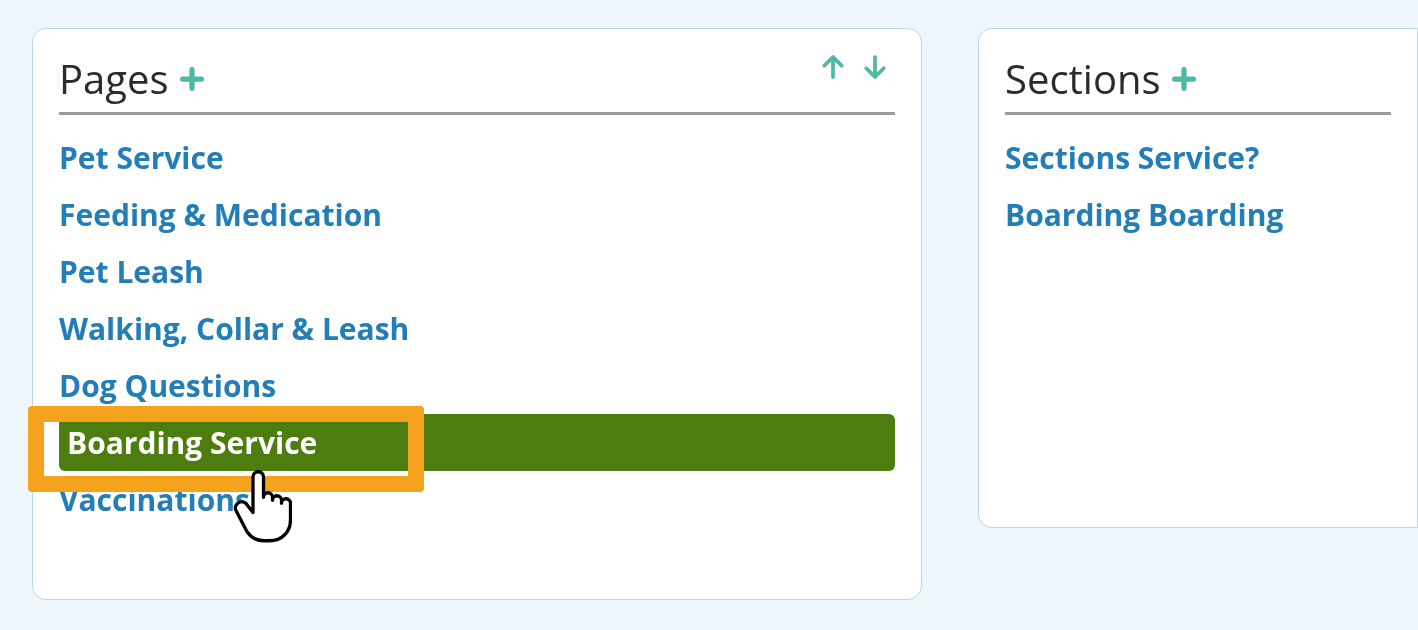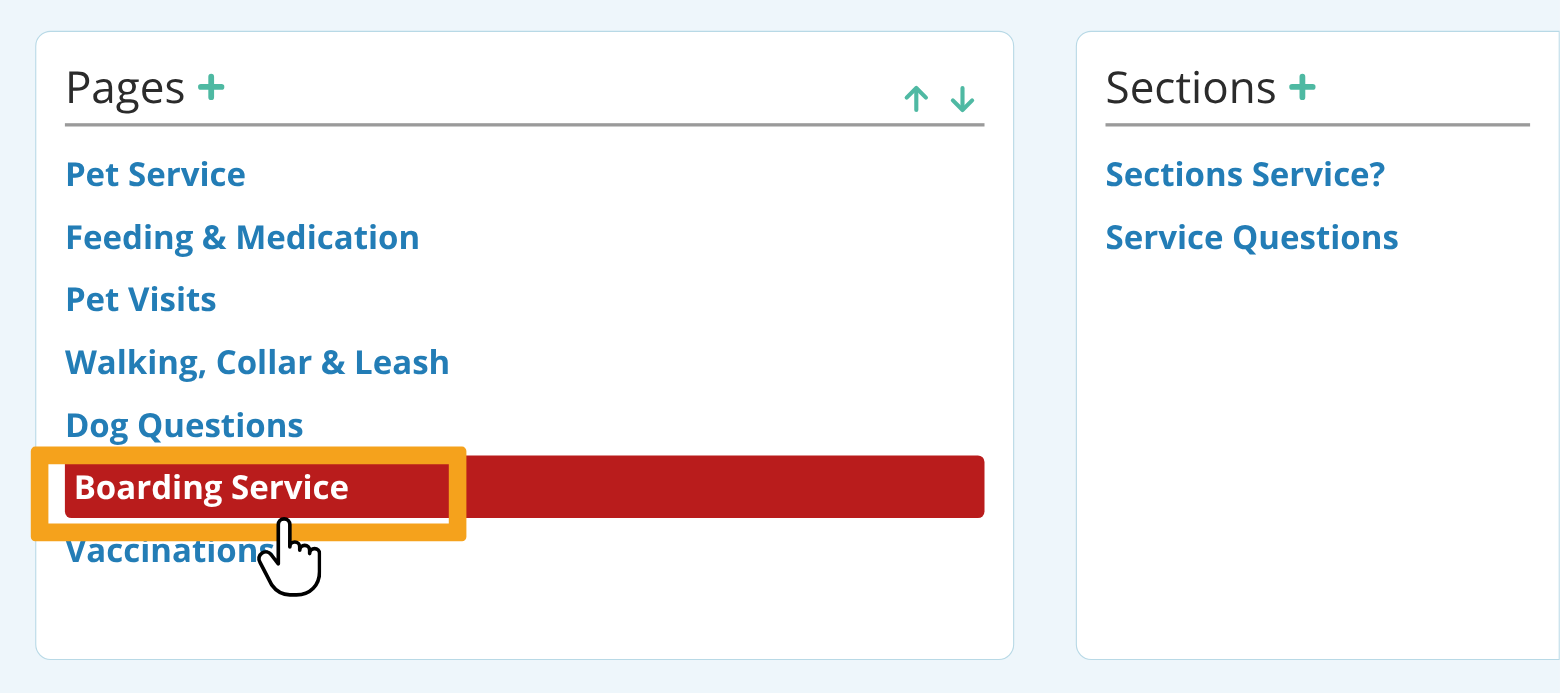--- a/index.html
+++ b/index.html
@@ -23,28 +23,28 @@
   .panel {
     background: #ffffff;
     border: 1px solid #b8d9e6;
     border-radius: 14px;
     padding: 22px 26px 26px 26px;
     flex: 0 0 auto;
   }
   .panel-pages { width: 890px; height: 572px; }
   .panel-sections {
     width: 440px; 
-    height: 572px;
+    height: 500px;
     border-top-right-radius: 0;
     border-bottom-right-radius: 0;
   }
 
   .panel-header {
     display: flex;
-    align-items: flex-end;
+    align-items: flex-start;
     justify-content: space-between;
     border-bottom: 3px solid #9a9a9a;
     padding-bottom: 6px;
     margin-bottom: 14px;
   }
   .panel-title-wrap {
     display: flex;
     align-items: center;
     gap: 6px;
   }
@@ -89,21 +89,21 @@
     font-size: 30px;
     font-weight: 700;
     color: #237db6;
     line-height: 1.1;
     padding: 12px 8px 12px 0;
     border-radius: 6px;
     cursor: pointer;
     white-space: nowrap;
   }
   .list-item.selected {
-    background: #b91c1c;
+    background: #4d7c0f;
     color: #ffffff;
     padding-left: 8px;
   }
 
   
   .highlight-box {
     position: absolute;
     border: 16px solid #f5a21c;
     border-radius: 4px;
     pointer-events: none;
@@ -151,42 +151,42 @@
           <svg viewBox="0 0 24 24">
             <path d="M12 4v15" stroke="currentColor" stroke-width="3" stroke-linecap="round" fill="none"></path>
             <path d="M5 13l7 7 7-7" stroke="currentColor" stroke-width="3" stroke-linecap="round" stroke-linejoin="round" fill="none"></path>
           </svg>
         </span>
       </div>
     </div>
     <div class="list">
       <div class="list-item">Pet Service</div>
       <div class="list-item">Feeding &amp; Medication</div>
-      <div class="list-item">Pet Visits</div>
+      <div class="list-item">Pet Leash</div>
       <div class="list-item">Walking, Collar &amp; Leash</div>
       <div class="list-item">Dog Questions</div>
       <div class="list-item selected">Boarding Service</div>
       <div class="list-item">Vaccinations</div>
     </div>
   </div>
 
   <div class="panel panel-sections">
     <div class="panel-header">
       <div class="panel-title-wrap">
         <span class="panel-title">Sections</span>
         <span class="add-button">
           <svg viewBox="0 0 24 24">
             <path d="M12 4v16M4 12h16" stroke="currentColor" stroke-width="4.5" stroke-linecap="round" fill="none"></path>
           </svg>
         </span>
       </div>
     </div>
     <div class="list">
       <div class="list-item">Sections Service?</div>
-      <div class="list-item">Service Questions</div>
+      <div class="list-item">Boarding Boarding</div>
     </div>
   </div>
 
   <div class="highlight-box highlight-pages"></div>
 
   <svg class="cursor-hand" viewBox="0 0 40 52">
     <path d="M14 6c0-2 1.5-3.5 3.5-3.5S21 4 21 6v13.5c0-1.6 1.3-3 3-3s3 1.4 3 3v2c0-1.6 1.3-3 3-3s3 1.4 3 3v2c0-1.6 1.3-3 3-3s3 1.4 3 3v11c0 8-5.5 14-14 14h-4c-5 0-8.5-2.5-11-6L3 29c-1.4-2-0.8-4.5 1.2-5.8 1.8-1.2 4.2-0.7 5.5 1l4.3 5.5V6z" fill="#ffffff" stroke="#000000" stroke-width="2.2" stroke-linejoin="round"></path>
   </svg>
 
 </div>

